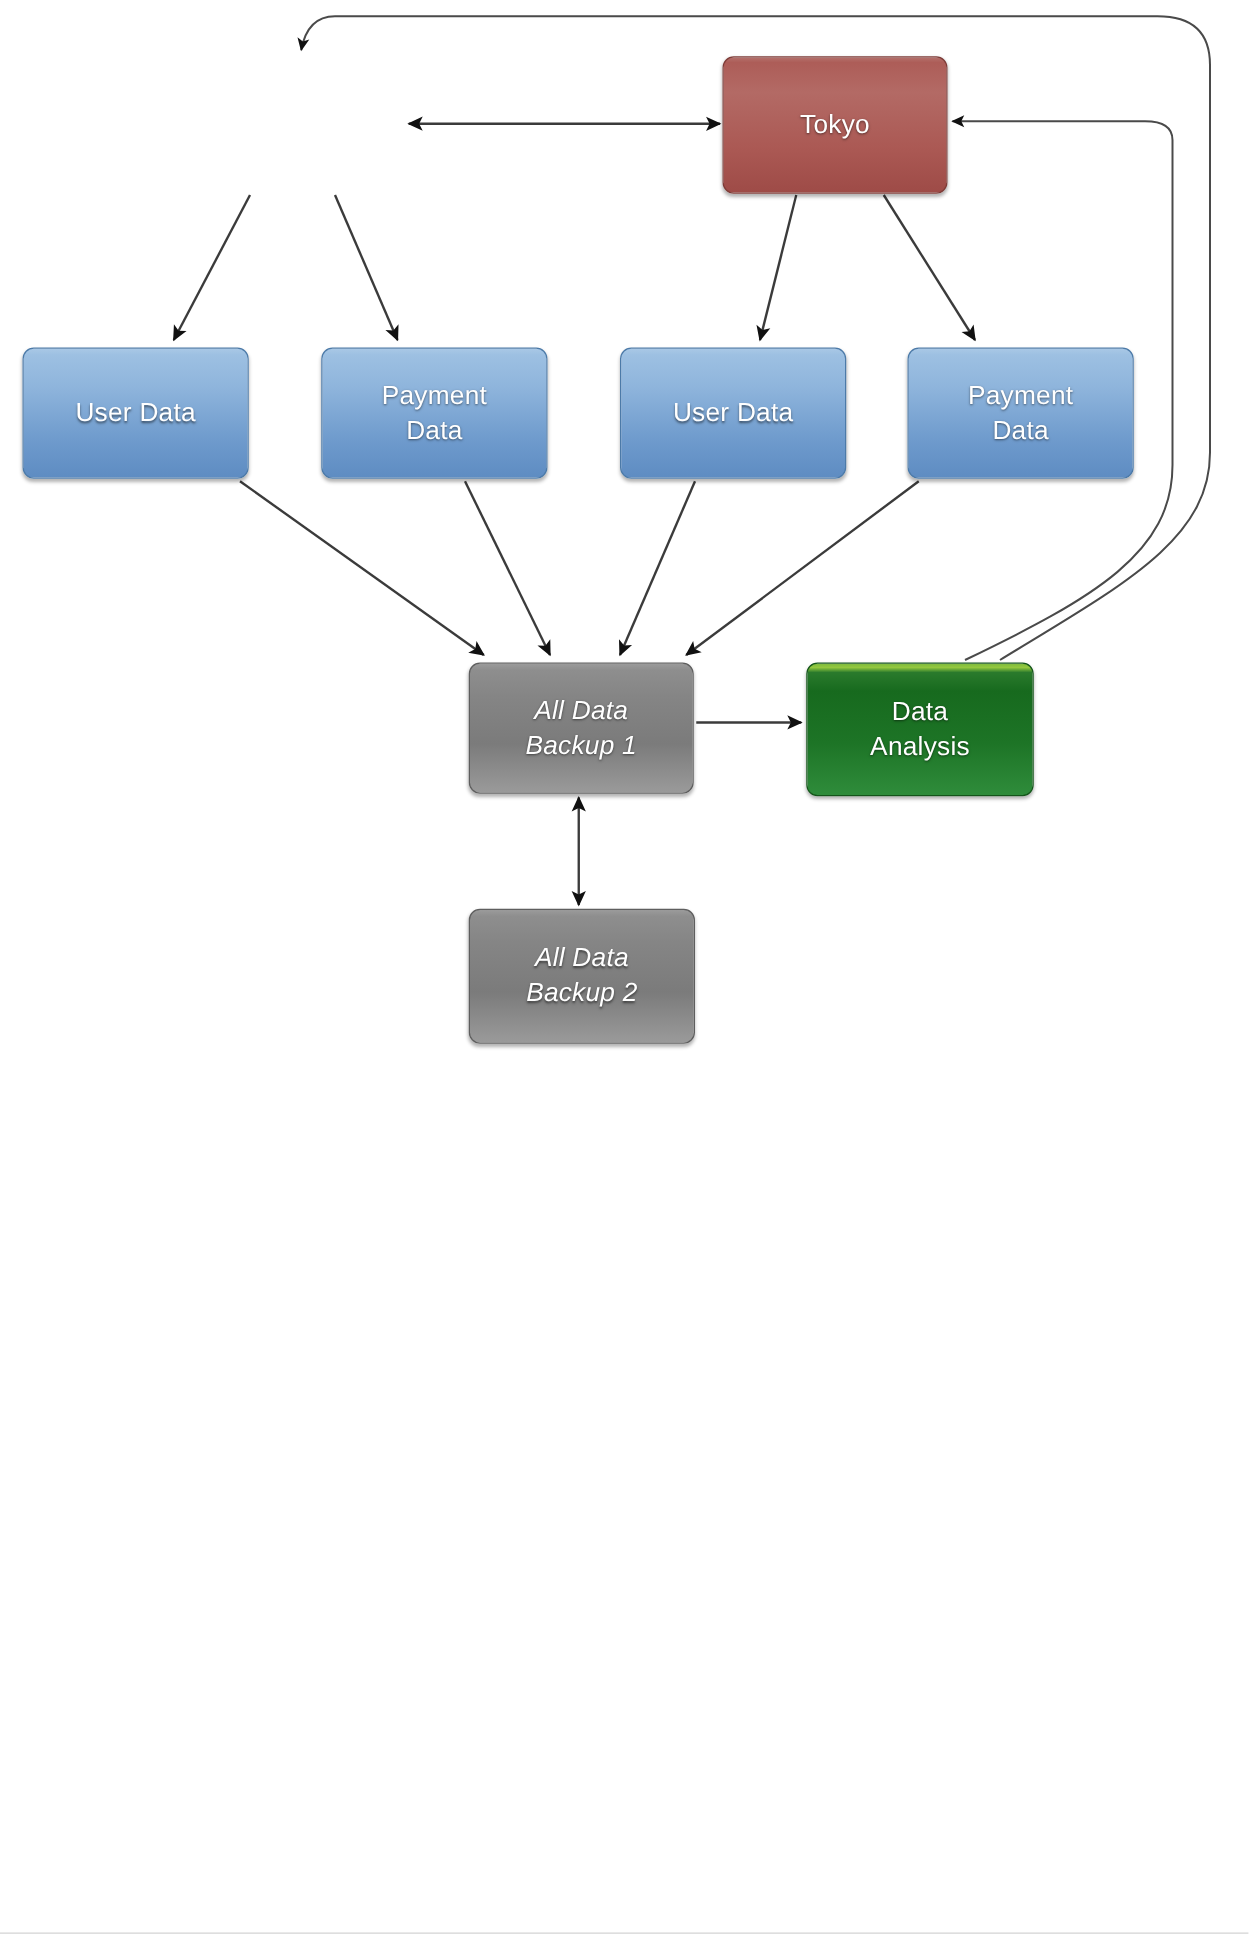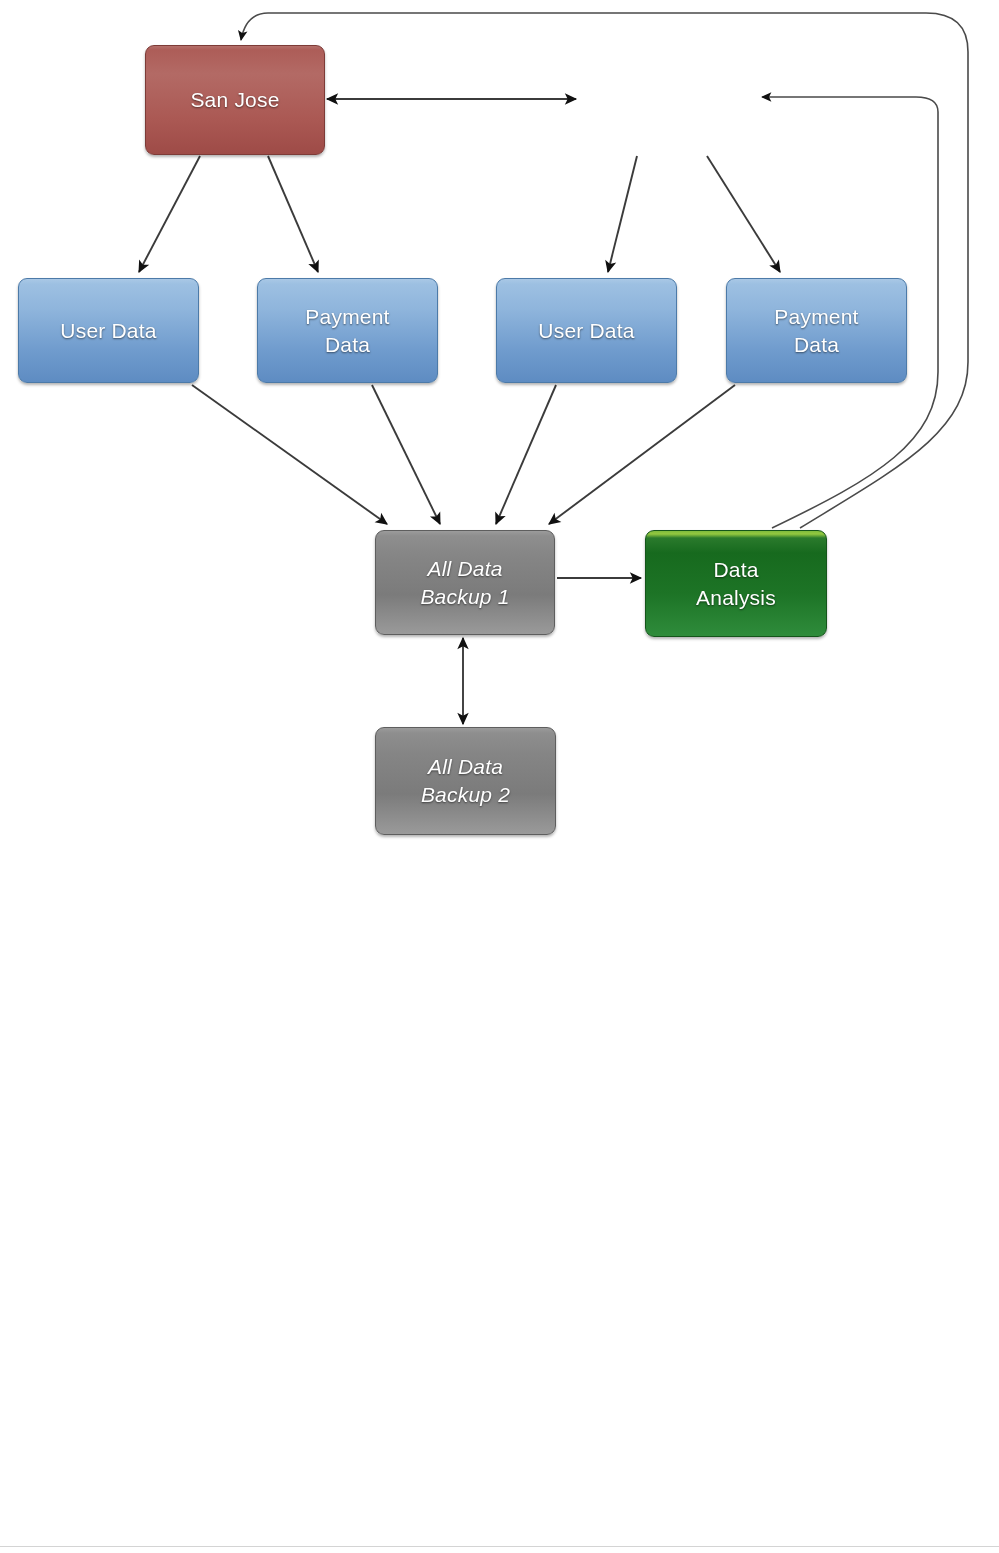--- a/index.html
+++ b/index.html
@@ -149,24 +149,24 @@
 
     <path class="edge-path" stroke="url(#lineShade)" d="M 557 578 L 641 578" marker-end="url(#arrowEnd)"></path>
 
     <path class="edge-path" d="M 463 638 L 463 724" marker-start="url(#arrowStart)" marker-end="url(#arrowEnd)"></path>
 
     <path class="edge-path thin" d="M 800 528 C 898 468 968 432 968 362 L 968 52 Q 968 13 926 13 L 268 13 Q 246 13 241 40" marker-end="url(#arrowEnd)"></path>
 
     <path class="edge-path thin" d="M 772 528 C 876 478 938 442 938 372 L 938 112 Q 938 97 916 97 L 762 97" marker-end="url(#arrowEnd)"></path>
   </svg>
 
-  <div class="node red" style="left:145px; top:45px; width:180px; height:110px;">
-    <span class="node-label">San Jose</span>
-  </div>
-
+
+  <div class="node red" style="left:578px; top:45px; width:180px; height:110px;">
+    <span class="node-label">Tokyo</span>
+  </div>
 
   <div class="node blue" style="left:18px; top:278px; width:181px; height:105px;">
     <span class="node-label">User Data</span>
   </div>
 
   <div class="node blue" style="left:257px; top:278px; width:181px; height:105px;">
     <span class="node-label">Payment
 Data</span>
   </div>
 

